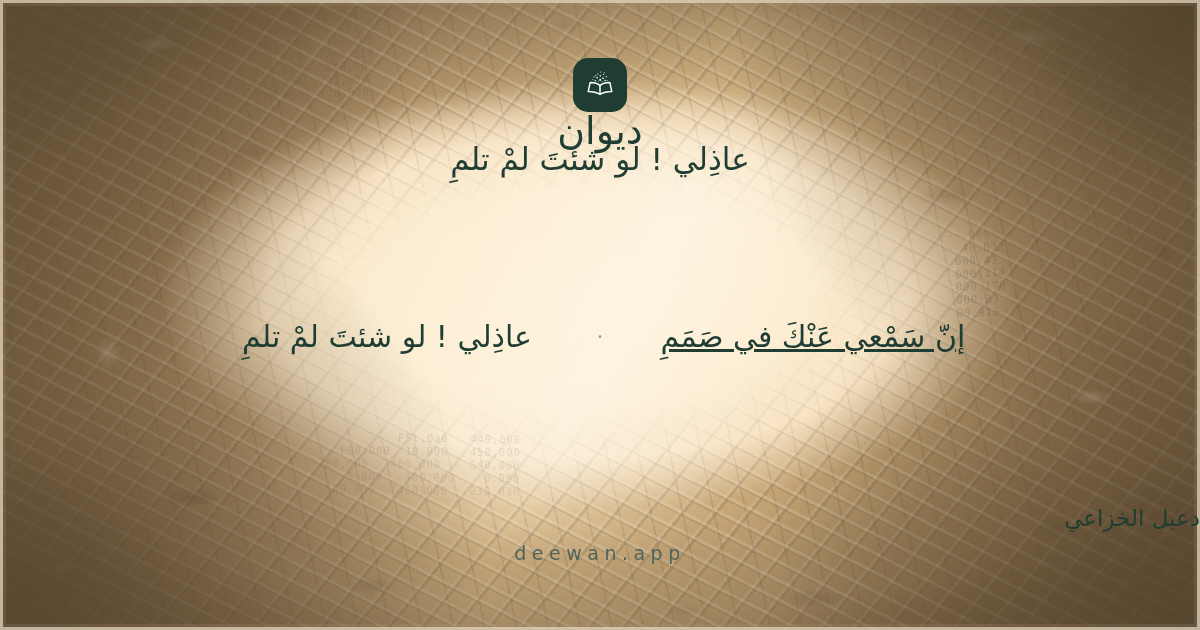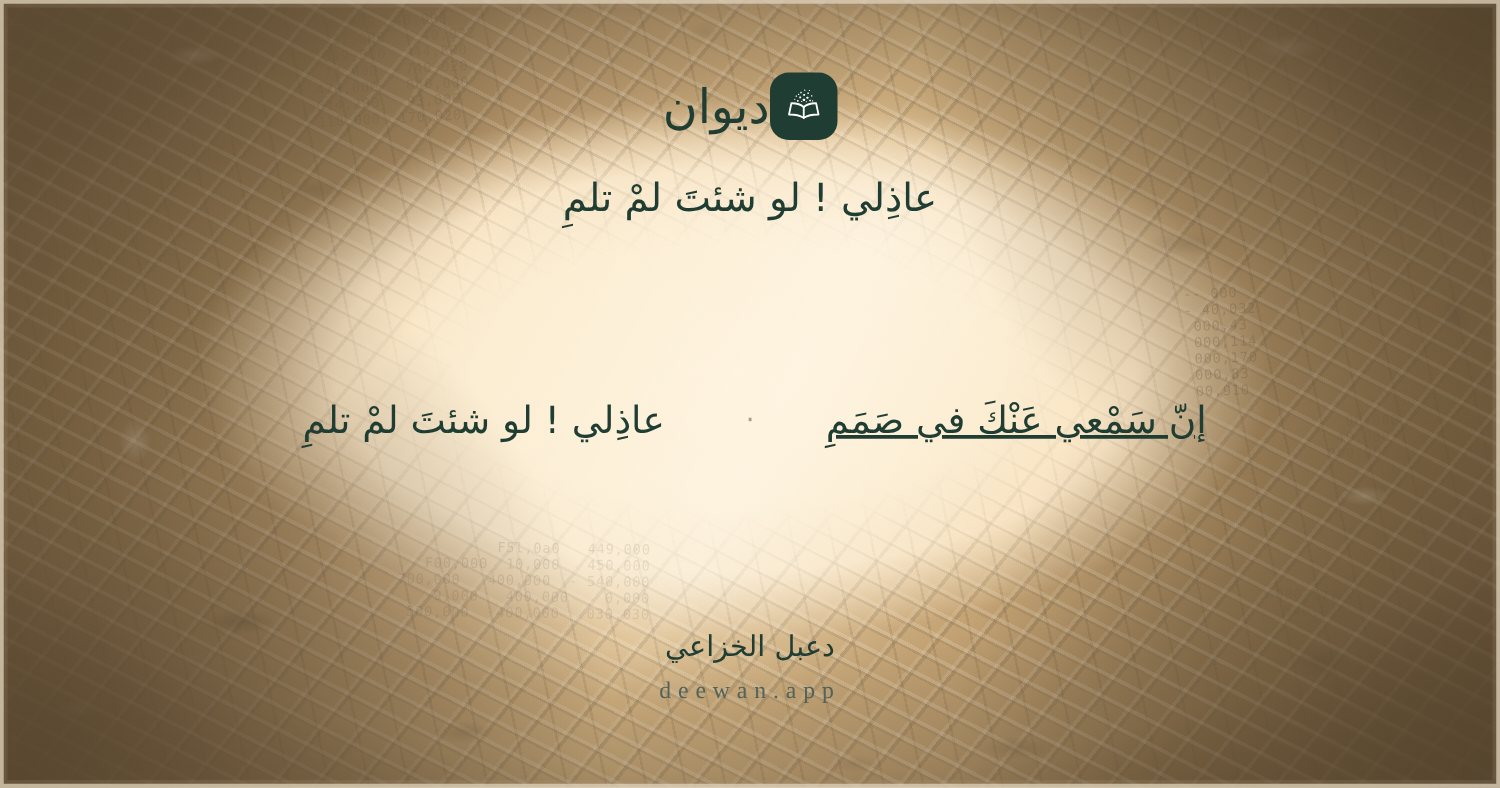--- a/index.html
+++ b/index.html
@@ -158,21 +158,21 @@
     height: 630px;
   }
 
   
   #brand {
     position: absolute;
     top: 58px;
     left: 0;
     right: 0;
     display: flex;
-    flex-direction: row;
+    flex-direction: column;
     align-items: center;
     justify-content: center;
   }
   #brand-badge {
     width: 54px;
     height: 54px;
     border-radius: 15px;
     background: #1f3d33;
     display: flex;
     align-items: center;
@@ -236,40 +236,39 @@
     line-height: 1;
     user-select: none;
   }
 
   
   #poet-name {
     position: absolute;
     top: 502px;
     left: 0;
     right: 0;
-    text-align: center;
+    text-align: right;
     font-size: 23px;
     color: #1f3d33;
     direction: rtl;
     line-height: 1.4;
     white-space: nowrap;
   }
   #site-url {
     position: absolute;
     top: 540px;
     left: 0;
     right: 0;
     text-align: center;
     direction: ltr;
     font-size: 19px;
     letter-spacing: 5.5px;
     color: #51645c;
     line-height: 1.4;
     white-space: nowrap;
-    font-family: Liberation Serif, serif;
   }
 </style>
 </head>
 <body>
 
 <div id="card">
 
   <div class="tex" id="tex-base"></div>
   <div class="tex" id="tex-grunge"></div>
   <div class="tex" id="tex-flecks"></div>

